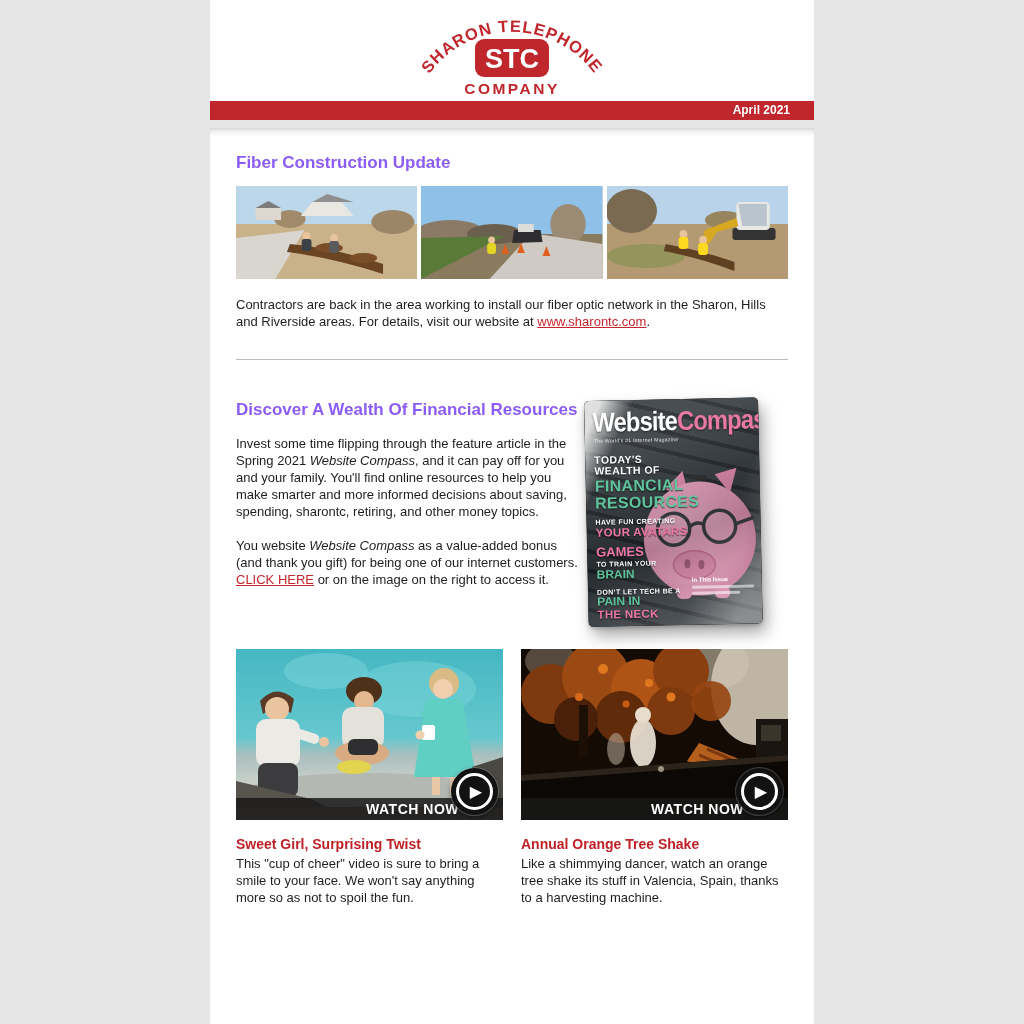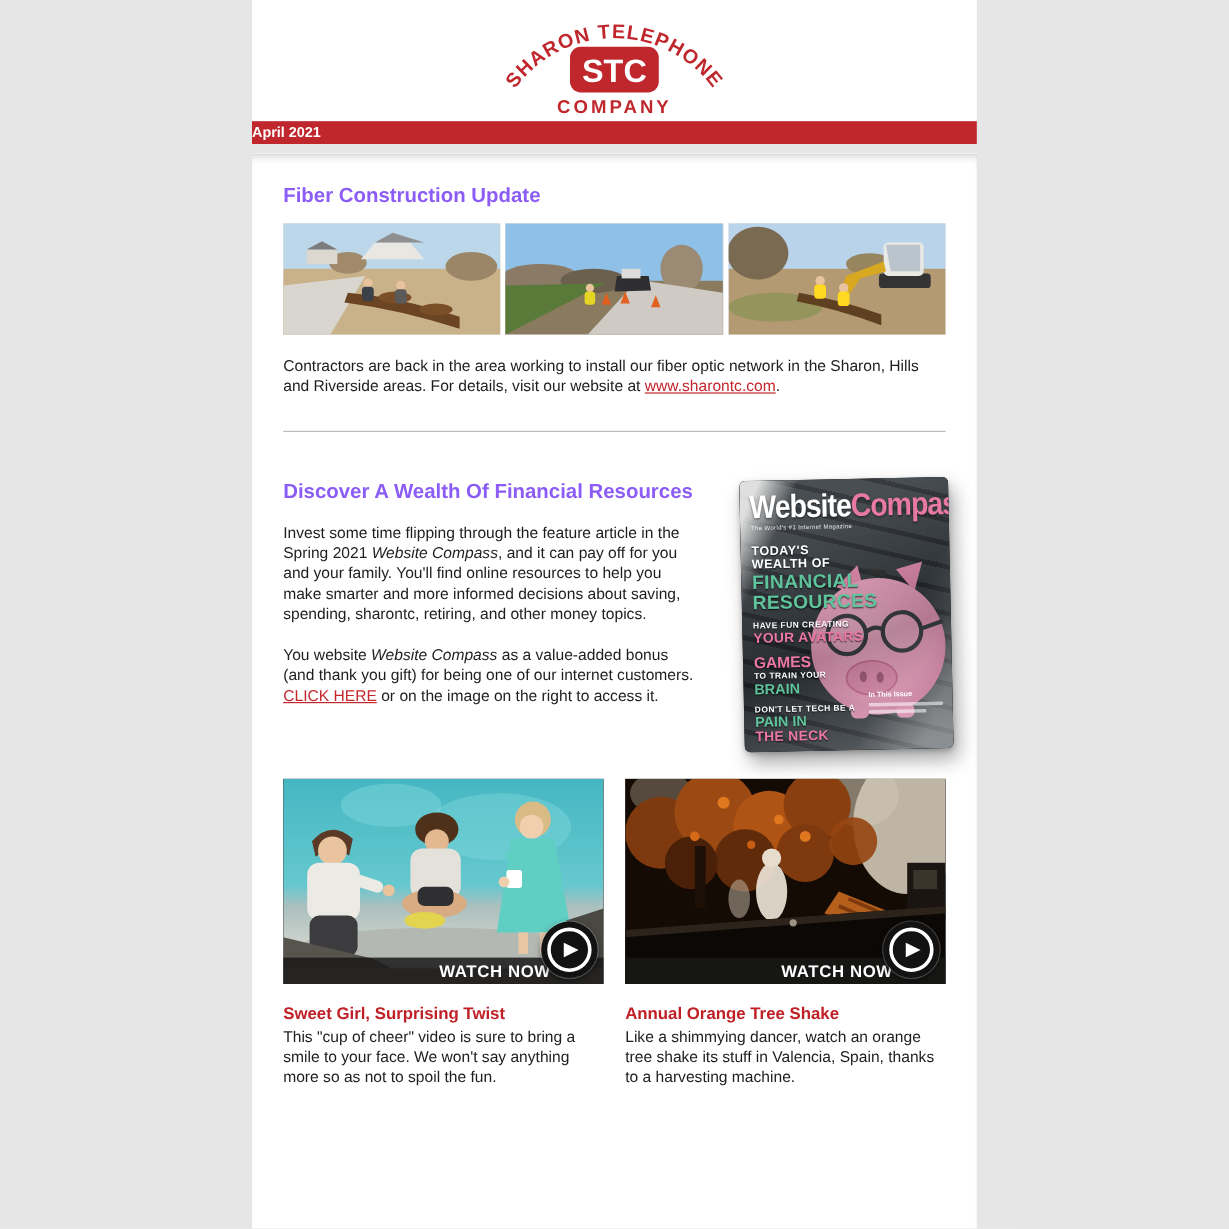--- a/index.html
+++ b/index.html
@@ -5,21 +5,21 @@
   * { margin:0; padding:0; box-sizing:border-box; }
   html,body { width:1024px; height:1024px; overflow:hidden; }
   body { font-family:"Liberation Sans", sans-serif; background:#e6e6e6; }
   .page { width:1024px; height:1024px; background:#e6e6e6; overflow:hidden; }
   .email { width:604px; margin:0 auto; }
 
   
   .header { background:#fff; height:101px; text-align:center; overflow:hidden; }
   .header svg { display:block; margin:4px auto 0; }
   .date-bar { background:#c0272d; height:19px; line-height:19px; color:#fff;
-              font-size:12px; font-weight:bold; padding-right:24px; }
+              font-size:12px; font-weight:bold; text-align:right; padding-right:24px; }
   .band-gap { height:8px; }
 
   
   .content { background:#fff; height:896px; overflow:hidden; position:relative;
              box-shadow: inset 0 7px 9px -7px rgba(0,0,0,.30); }
 
   
   .ribbon-row { position:relative; height:25px; }
   .ribbon-row .rule { position:absolute; left:235px; right:26px; top:12px;
                       border-top:1px solid #bbb; }
@@ -43,21 +43,21 @@
   .photo { flex:1; overflow:hidden; background:#ddd; }
   .photo svg { display:block; width:100%; height:100%; }
 
   .body-text { font-size:13px; line-height:17px; color:#1e1e1e; }
   .fiber-text { margin:17px 26px 6px; }
   a.red-link { color:#c4262c; text-decoration:underline; cursor:pointer; }
 
   .sep { margin:29px 26px 0; border-top:1px solid #bbb; }
 
   
-  .fin-row { margin:39px 26px 0; display:flex; gap:32px; }
+  .fin-row { margin:39px 26px 0; display:flex; gap:0; }
   .fin-left { width:348px; flex:none; }
   .fin-left h2 { margin:0 0 15px; }
   .fin-left p { margin:0 0 17px; }
 
   .mag-wrap { flex:1; padding-top:2px; }
   .mag { width:174px; height:226px; position:relative; overflow:hidden; border-radius:5px;
          transform:rotate(-1.2deg); transform-origin:top left; background:#1e2226;
          box-shadow:4px 9px 16px rgba(0,0,0,.35), 0 2px 4px rgba(0,0,0,.2); cursor:pointer; }
   .mag-kb { position:absolute; inset:0;
         background:

